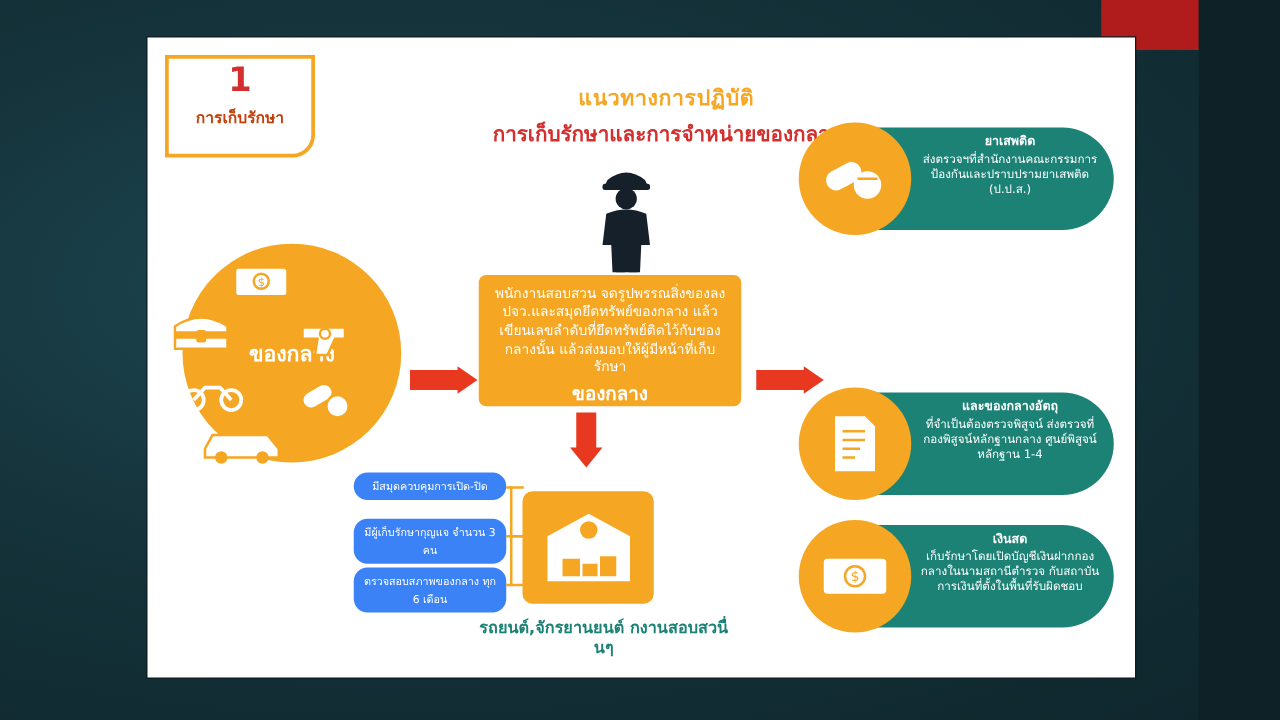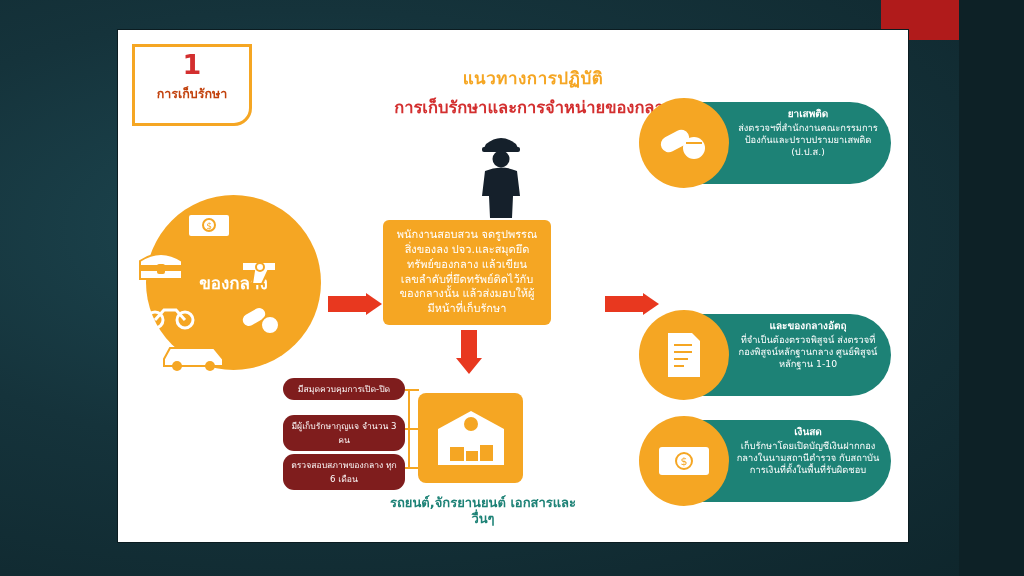--- a/index.html
+++ b/index.html
@@ -41,21 +41,21 @@
     position:absolute;left:28px;top:165px;width:175px;height:175px;border-radius:50%;
     background:#f5a623;
   }
   .big-circle .cap{
     position:absolute;left:0;top:74px;width:175px;text-align:center;
     color:#ffffff;font-size:17px;font-weight:bold;
   }
   .mini{position:absolute;}
   
   .centerbox{
-    position:absolute;left:265px;top:190px;width:168px;height:105px;
+    position:absolute;left:265px;top:190px;width:210px;height:105px;
     background:#f5a623;border-radius:6px;color:#ffffff;
     font-size:11px;line-height:1.35;text-align:center;padding:8px 9px 0;box-sizing:border-box;
   }
   .centerbox .big{display:block;font-size:15px;font-weight:bold;margin-top:3px;}
   .bar{position:absolute;background:#e8381f;}
   .tri-r{
     position:absolute;width:0;height:0;border-top:11px solid transparent;
     border-bottom:11px solid transparent;border-left:16px solid #e8381f;
   }
   .tri-d{
@@ -75,21 +75,21 @@
     position:absolute;left:70px;top:6px;width:150px;text-align:center;
     font-size:9.3px;line-height:1.28;
   }
   .pill .txt b{font-size:10px;display:block;margin-bottom:1px;}
   
   .ware{
     position:absolute;left:300px;top:363px;width:105px;height:90px;
     background:#f5a623;border-radius:8px;display:flex;align-items:center;justify-content:center;
   }
   .note{
-    position:absolute;background:#7f1d1d;border-radius:11px;color:#ffffff;
+    position:absolute;background:#3b82f6;border-radius:11px;color:#ffffff;
     font-size:8.6px;text-align:center;padding:4px 6px;box-sizing:border-box;width:122px;
   }
   .connector{position:absolute;background:#f5a623;}
   .bottombox{
     position:absolute;left:265px;top:465px;width:200px;text-align:center;
   }
   .bottombox .t1{color:#1d8276;font-size:13px;font-weight:bold;line-height:1.25;}
   .bottombox .t2{color:#444;font-size:10px;line-height:1.3;margin-top:3px;}
 </style>
 </head>
@@ -181,21 +181,21 @@
     <div class="note" style="left:165px;top:348px;">มีสมุดควบคุมการเปิด-ปิด</div>
     <div class="note" style="left:165px;top:385px;">มีผู้เก็บรักษากุญแจ จำนวน 3 คน</div>
     <div class="note" style="left:165px;top:424px;">ตรวจสอบสภาพของกลาง ทุก 6 เดือน</div>
     <div class="connector" style="left:290px;top:359px;width:2px;height:79px;"></div>
     <div class="connector" style="left:287px;top:359px;width:14px;height:2px;"></div>
     <div class="connector" style="left:287px;top:398px;width:14px;height:2px;"></div>
     <div class="connector" style="left:287px;top:437px;width:14px;height:2px;"></div>
     <div class="connector" style="left:290px;top:398px;width:12px;height:2px;"></div>
 
     <div class="bottombox">
-      <div class="t1">รถยนต์,จักรยานยนต์ เอกสารและวื่นๆ</div>
+      <div class="t1">รถยนต์,จักรยานยนต์ กงานสอบสวนื่นๆ</div>
     </div>
 
     <div class="pill" style="top:72px;">
       <div class="ic">
         <svg width="52" height="44" viewBox="0 0 52 44">
           <rect x="2" y="12" width="30" height="16" rx="8" fill="#fff" transform="rotate(-28 17 20)"></rect>
           <circle cx="36" cy="27" r="11" fill="#fff"></circle>
           <path d="M28 22 h16" stroke="#f5a623" stroke-width="2"></path>
         </svg>
       </div>
@@ -208,21 +208,21 @@
 
     <div class="pill" style="top:284px;">
       <div class="ic">
         <svg width="44" height="52" viewBox="0 0 44 52">
           <path d="M6 4 h24 l8 8 v36 h-32 z" fill="#fff"></path>
           <path d="M12 16 h18 M12 23 h18 M12 30 h14 M12 37 h10" stroke="#f5a623" stroke-width="2"></path>
         </svg>
       </div>
       <div class="txt">
         <b>และของกลางอัตถุ</b>
-        <span>ที่จำเป็นต้องตรวจพิสูจน์ ส่งตรวจที่กองพิสูจน์หลักฐานกลาง ศูนย์พิสูจน์หลักฐาน 1-10</span>
+        <span>ที่จำเป็นต้องตรวจพิสูจน์ ส่งตรวจที่กองพิสูจน์หลักฐานกลาง ศูนย์พิสูจน์หลักฐาน 1-4</span>
       </div>
     </div>
 
     <div class="pill" style="top:390px;">
       <div class="ic">
         <svg width="56" height="40" viewBox="0 0 56 40">
           <rect x="3" y="6" width="50" height="28" rx="3" fill="#fff"></rect>
           <circle cx="28" cy="20" r="8" fill="none" stroke="#f5a623" stroke-width="2"></circle>
           <text x="28" y="24" font-size="11" text-anchor="middle" fill="#f5a623">$</text>
         </svg>

